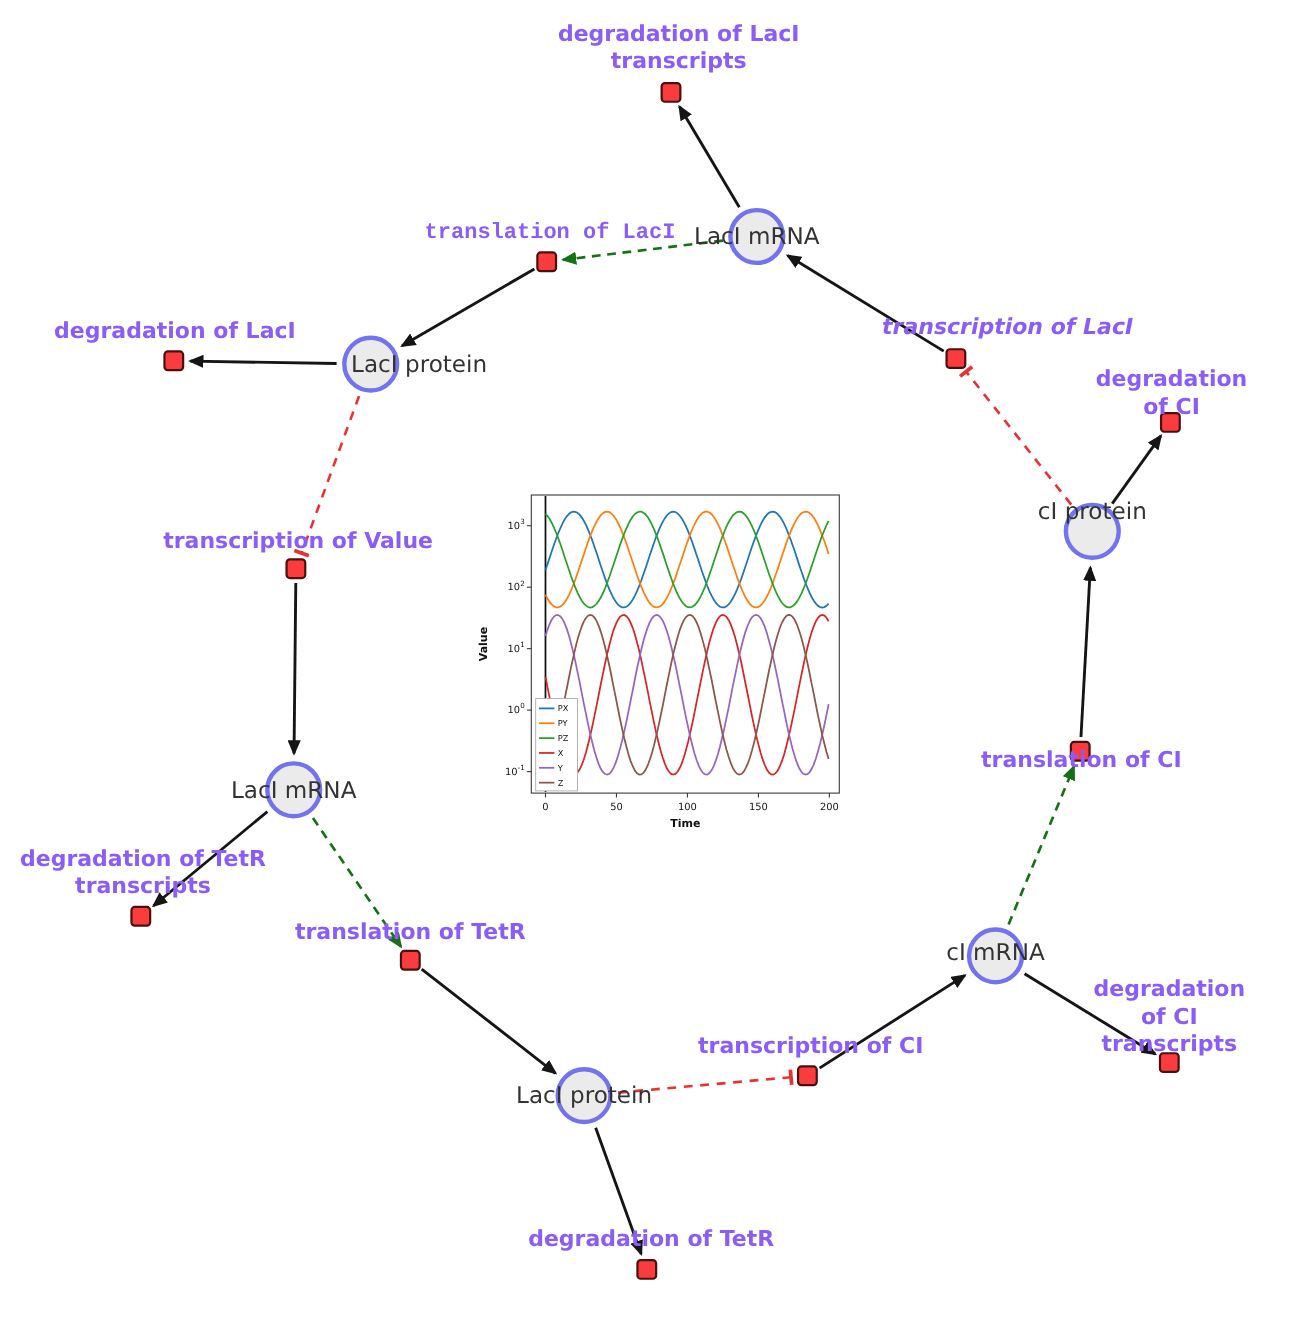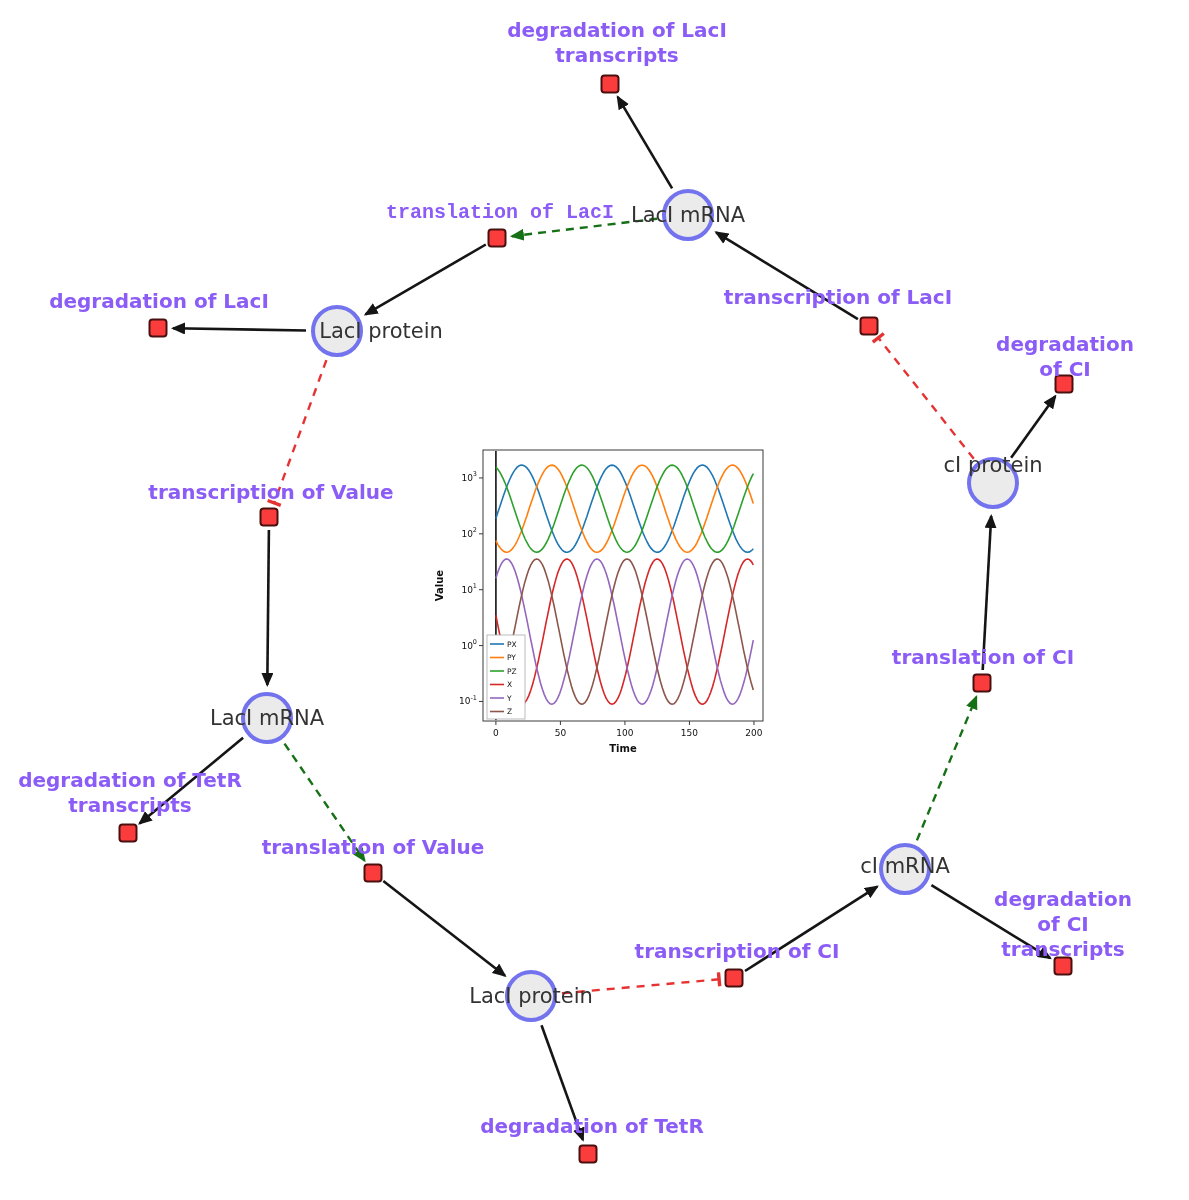--- a/index.html
+++ b/index.html
@@ -83,31 +83,31 @@
       <div class="species-circle" style="left: 905px; top: 869px;"></div>
       <div class="species-label" style="left: 905px; top: 866px;">cI mRNA</div>
       <div class="species-circle" style="left: 993px; top: 483px;"></div>
       <div class="species-label" style="left: 993px; top: 465px;">cI protein</div>
       <div class="reaction-square" style="left: 610px; top: 84px;"></div>
       <div class="reaction-label" style="left: 617px; top: 43px;">degradation of LacI
 transcripts</div>
       <div class="reaction-square" style="left: 497px; top: 238px;"></div>
       <div class="reaction-label" style="left: 500px; top: 212px; font-family: Liberation Mono, monospace;">translation of LacI</div>
       <div class="reaction-square" style="left: 869px; top: 326px;"></div>
-      <div class="reaction-label" style="left: 838px; top: 297px;">transcription of LacI</div>
+      <div class="reaction-label" style="left: 916px; top: 297px; font-style: italic;">transcription of LacI</div>
       <div class="reaction-square" style="left: 158px; top: 328px;"></div>
       <div class="reaction-label" style="left: 159px; top: 301px;">degradation of LacI</div>
       <div class="reaction-square" style="left: 1064px; top: 384px;"></div>
       <div class="reaction-label" style="left: 1065px; top: 357px;">degradation of CI</div>
       <div class="reaction-square" style="left: 269px; top: 517px;"></div>
       <div class="reaction-label" style="left: 271px; top: 492px;">transcription of Value</div>
       <div class="reaction-square" style="left: 982px; top: 683px;"></div>
-      <div class="reaction-label" style="left: 983px; top: 657px;">translation of CI</div>
+      <div class="reaction-label" style="left: 983px; top: 691px;">translation of CI</div>
       <div class="reaction-square" style="left: 373px; top: 873px;"></div>
-      <div class="reaction-label" style="left: 373px; top: 847px;">translation of Value</div>
+      <div class="reaction-label" style="left: 373px; top: 847px;">translation of TetR</div>
       <div class="reaction-square" style="left: 128px; top: 833px;"></div>
       <div class="reaction-label" style="left: 130px; top: 793px;">degradation of TetR
 transcripts</div>
       <div class="reaction-square" style="left: 734px; top: 978px;"></div>
       <div class="reaction-label" style="left: 737px; top: 951px;">transcription of CI</div>
       <div class="reaction-square" style="left: 1063px; top: 966px;"></div>
       <div class="reaction-label" style="left: 1063px; top: 924px;">degradation of CI
 transcripts</div>
       <div class="reaction-square" style="left: 588px; top: 1154px;"></div>
       <div class="reaction-label" style="left: 592px; top: 1126px;">degradation of TetR</div>

